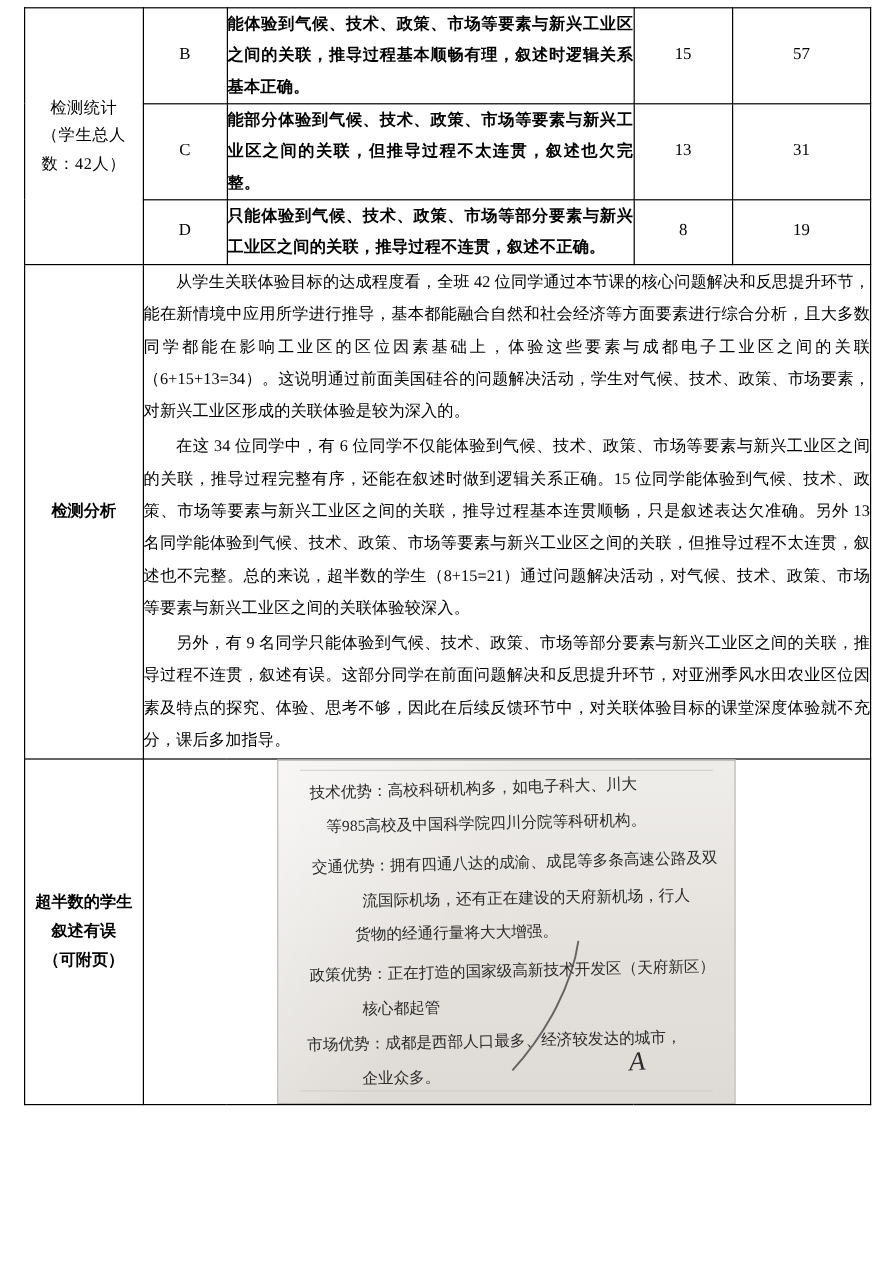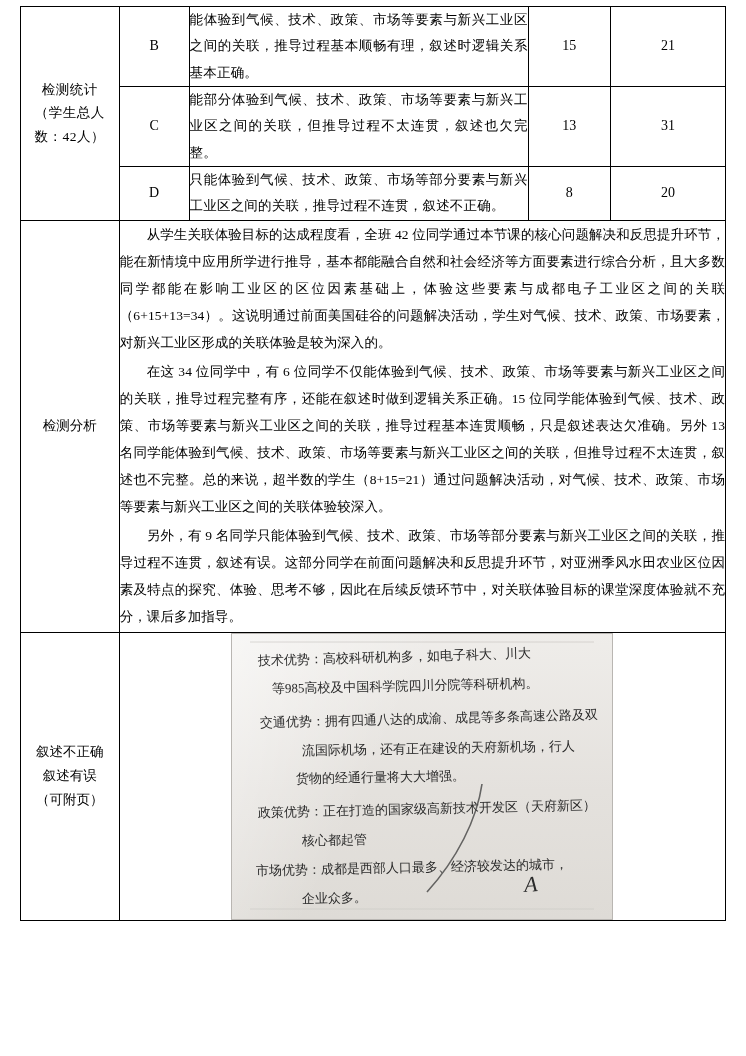--- a/index.html
+++ b/index.html
@@ -50,20 +50,21 @@
     font-size: 14px;
     font-family: "Liberation Serif", serif;
   }
   .desc-cell {
     font-size: 13.5px;
     line-height: 1.95;
     padding: 7px 10px 7px 10px;
     text-align: justify;
     text-justify: inter-ideograph;
     letter-spacing: 0.2px;
+    font-weight: bold;
   }
   .num-cell {
     text-align: center;
     font-size: 14px;
     font-family: Liberation Serif, serif;
   }
   .analysis-cell {
     font-size: 13.5px;
     line-height: 2.0;
     padding: 8px 12px 10px 12px;
@@ -108,20 +109,21 @@
     position: absolute;
     left: 0; top: 0;
     width: 100%; height: 100%;
     pointer-events: none;
   }
   .label-vert {
     text-align: center;
     font-size: 13.5px;
     line-height: 1.8;
     padding: 6px 10px;
+    font-weight: bold;
   }
 </style>
 </head>
 <body>
 
 <div class="page">
   <table class="doc-table">
     <colgroup>
       <col class="col-label">
       <col class="col-grade">
@@ -132,45 +134,45 @@
     <tbody>
       <tr>
         <td class="label-cell" rowspan="3">
           <div>检测统计</div>
           <div>（学生总人</div>
           <div>数：42人）</div>
         </td>
         <td class="grade-cell">B</td>
         <td class="desc-cell">能体验到气候、技术、政策、市场等要素与新兴工业区之间的关联，推导过程基本顺畅有理，叙述时逻辑关系基本正确。</td>
         <td class="num-cell">15</td>
-        <td class="num-cell">21</td>
+        <td class="num-cell">57</td>
       </tr>
       <tr>
         <td class="grade-cell">C</td>
         <td class="desc-cell">能部分体验到气候、技术、政策、市场等要素与新兴工业区之间的关联，但推导过程不太连贯，叙述也欠完整。</td>
         <td class="num-cell">13</td>
         <td class="num-cell">31</td>
       </tr>
       <tr>
         <td class="grade-cell">D</td>
         <td class="desc-cell">只能体验到气候、技术、政策、市场等部分要素与新兴工业区之间的关联，推导过程不连贯，叙述不正确。</td>
         <td class="num-cell">8</td>
-        <td class="num-cell">20</td>
+        <td class="num-cell">19</td>
       </tr>
       <tr>
         <td class="label-vert">检测分析</td>
         <td class="analysis-cell" colspan="4">
           <p>从学生关联体验目标的达成程度看，全班 42 位同学通过本节课的核心问题解决和反思提升环节，能在新情境中应用所学进行推导，基本都能融合自然和社会经济等方面要素进行综合分析，且大多数同学都能在影响工业区的区位因素基础上，体验这些要素与成都电子工业区之间的关联（6+15+13=34）。这说明通过前面美国硅谷的问题解决活动，学生对气候、技术、政策、市场要素，对新兴工业区形成的关联体验是较为深入的。</p>
           <p>在这 34 位同学中，有 6 位同学不仅能体验到气候、技术、政策、市场等要素与新兴工业区之间的关联，推导过程完整有序，还能在叙述时做到逻辑关系正确。15 位同学能体验到气候、技术、政策、市场等要素与新兴工业区之间的关联，推导过程基本连贯顺畅，只是叙述表达欠准确。另外 13 名同学能体验到气候、技术、政策、市场等要素与新兴工业区之间的关联，但推导过程不太连贯，叙述也不完整。总的来说，超半数的学生（8+15=21）通过问题解决活动，对气候、技术、政策、市场等要素与新兴工业区之间的关联体验较深入。</p>
           <p>另外，有 9 名同学只能体验到气候、技术、政策、市场等部分要素与新兴工业区之间的关联，推导过程不连贯，叙述有误。这部分同学在前面问题解决和反思提升环节，对亚洲季风水田农业区位因素及特点的探究、体验、思考不够，因此在后续反馈环节中，对关联体验目标的课堂深度体验就不充分，课后多加指导。</p>
         </td>
       </tr>
       <tr>
         <td class="label-vert">
-          <div>叙述不正确</div>
+          <div>超半数的学生</div>
           <div>叙述有误</div>
           <div>（可附页）</div>
         </td>
         <td class="sample-cell" colspan="4">
           <div class="handwriting-img">
             <div class="hw-inner"></div>
             <div class="hw-line" style="left:26px; top:18px; font-size:13px; transform:rotate(-1.6deg);">技术优势：高校科研机构多，如电子科大、川大</div>
             <div class="hw-line" style="left:40px; top:46px; font-size:13px; transform:rotate(-1.2deg);">等985高校及中国科学院四川分院等科研机构。</div>
             <div class="hw-line" style="left:28px; top:80px; font-size:13px; transform:rotate(-1.4deg);">交通优势：拥有四通八达的成渝、成昆等多条高速公路及双</div>
             <div class="hw-line" style="left:70px; top:108px; font-size:13px; transform:rotate(-1.0deg);">流国际机场，还有正在建设的天府新机场，行人</div>

